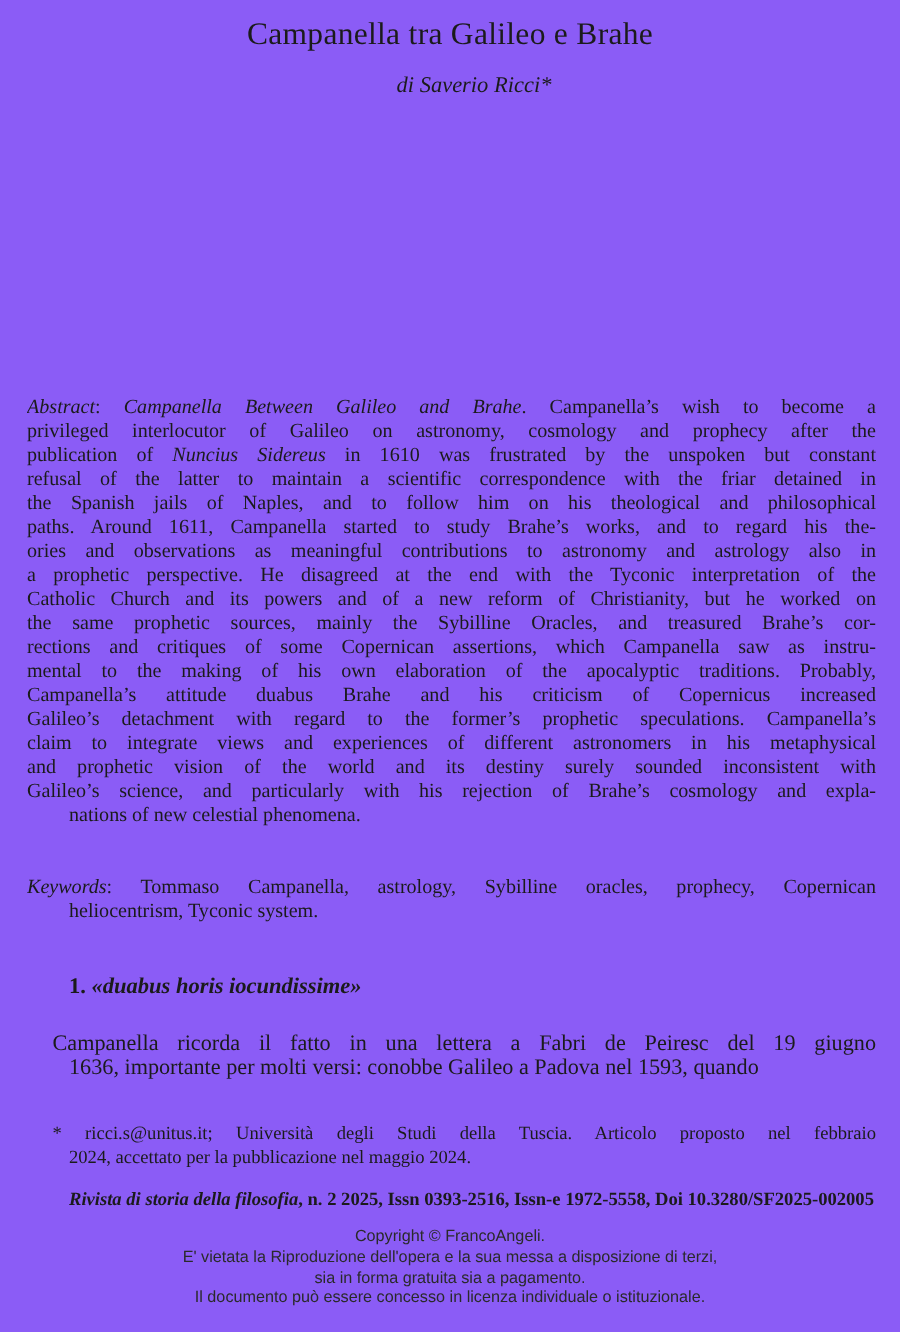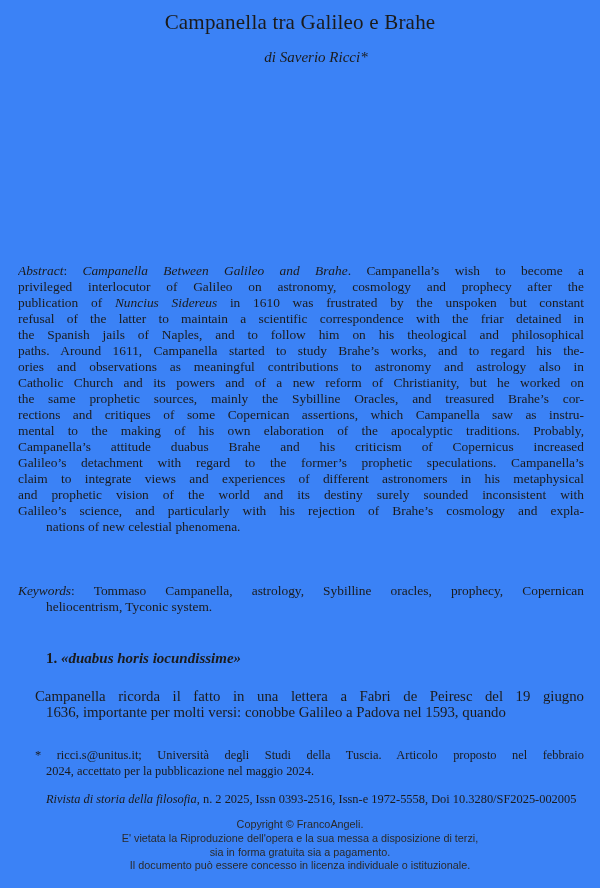--- a/index.html
+++ b/index.html
@@ -4,21 +4,21 @@
 <style>
   html, body {
     margin: 0;
     padding: 0;
     background: #ffffff;
   }
   .page {
     position: relative;
     width: 600px;
     height: 888px;
-    background: #3b82f6;
+    background: #8b5cf6;
     color: #1b1b1b;
     font-family: "Liberation Serif", serif;
     overflow: hidden;
   }
   .title {
     position: absolute;
     top: 10px; left: 0; width: 100%;
     text-align: center;
     font-size: 21px;
     letter-spacing: 0.2px;
@@ -30,21 +30,21 @@
     font-style: italic;
     font-size: 15px;
     margin-left: 16px;
   }
   .block { position: absolute; left: 18px; width: 566px; }
   .abstract  { top: 263px; font-size: 13.4px; line-height: 16px; }
   .keywords  { top: 583px; font-size: 13.4px; line-height: 16px; }
   .heading   { top: 650px; font-size: 15px;  line-height: 17px; font-weight: bold; }
   .bodytext  { top: 688px; font-size: 14.8px; line-height: 16px; }
   .footnote  { top: 748px; font-size: 12.4px; line-height: 15.5px; }
-  .journal   { top: 792px; font-size: 12.4px; line-height: 15px; width: 578px; }
+  .journal   { top: 792px; font-size: 12.4px; line-height: 15px; width: 578px; font-weight: bold; }
   .copyright {
     position: absolute;
     top: 818px; left: 0; width: 100%;
     text-align: center;
     font-family: "Liberation Sans", sans-serif;
     font-size: 10.8px;
     line-height: 13.8px;
     color: #2a2a2a;
   }
   
@@ -73,20 +73,21 @@
   <div class="author">di Saverio Ricci*</div>
 
   <div class="block abstract">
       <div class="rl-line"><span class="st-i">Abstract</span><span class="st-r">: </span><span class="st-i">Campanella Between Galileo and Brahe</span><span class="st-r">. Campanella’s wish to become a</span></div>
       <div class="rl-line"><span class="st-r">privileged interlocutor of Galileo on astronomy, cosmology and prophecy after the</span></div>
       <div class="rl-line"><span class="st-r">publication of </span><span class="st-i">Nuncius Sidereus</span><span class="st-r"> in 1610 was frustrated by the unspoken but constant</span></div>
       <div class="rl-line"><span class="st-r">refusal of the latter to maintain a scientific correspondence with the friar detained in</span></div>
       <div class="rl-line"><span class="st-r">the Spanish jails of Naples, and to follow him on his theological and philosophical</span></div>
       <div class="rl-line"><span class="st-r">paths. Around 1611, Campanella started to study Brahe’s works, and to regard his the-</span></div>
       <div class="rl-line"><span class="st-r">ories and observations as meaningful contributions to astronomy and astrology also in</span></div>
+      <div class="rl-line"><span class="st-r">a prophetic perspective. He disagreed at the end with the Tyconic interpretation of the</span></div>
       <div class="rl-line"><span class="st-r">Catholic Church and its powers and of a new reform of Christianity, but he worked on</span></div>
       <div class="rl-line"><span class="st-r">the same prophetic sources, mainly the Sybilline Oracles, and treasured Brahe’s cor-</span></div>
       <div class="rl-line"><span class="st-r">rections and critiques of some Copernican assertions, which Campanella saw as instru-</span></div>
       <div class="rl-line"><span class="st-r">mental to the making of his own elaboration of the apocalyptic traditions. Probably,</span></div>
       <div class="rl-line"><span class="st-r">Campanella’s attitude duabus Brahe and his criticism of Copernicus increased</span></div>
       <div class="rl-line"><span class="st-r">Galileo’s detachment with regard to the former’s prophetic speculations. Campanella’s</span></div>
       <div class="rl-line"><span class="st-r">claim to integrate views and experiences of different astronomers in his metaphysical</span></div>
       <div class="rl-line"><span class="st-r">and prophetic vision of the world and its destiny surely sounded inconsistent with</span></div>
       <div class="rl-line"><span class="st-r">Galileo’s science, and particularly with his rejection of Brahe’s cosmology and expla-</span></div>
       <div class="rl-line rl-last"><span class="st-r">nations of new celestial phenomena.</span></div>

